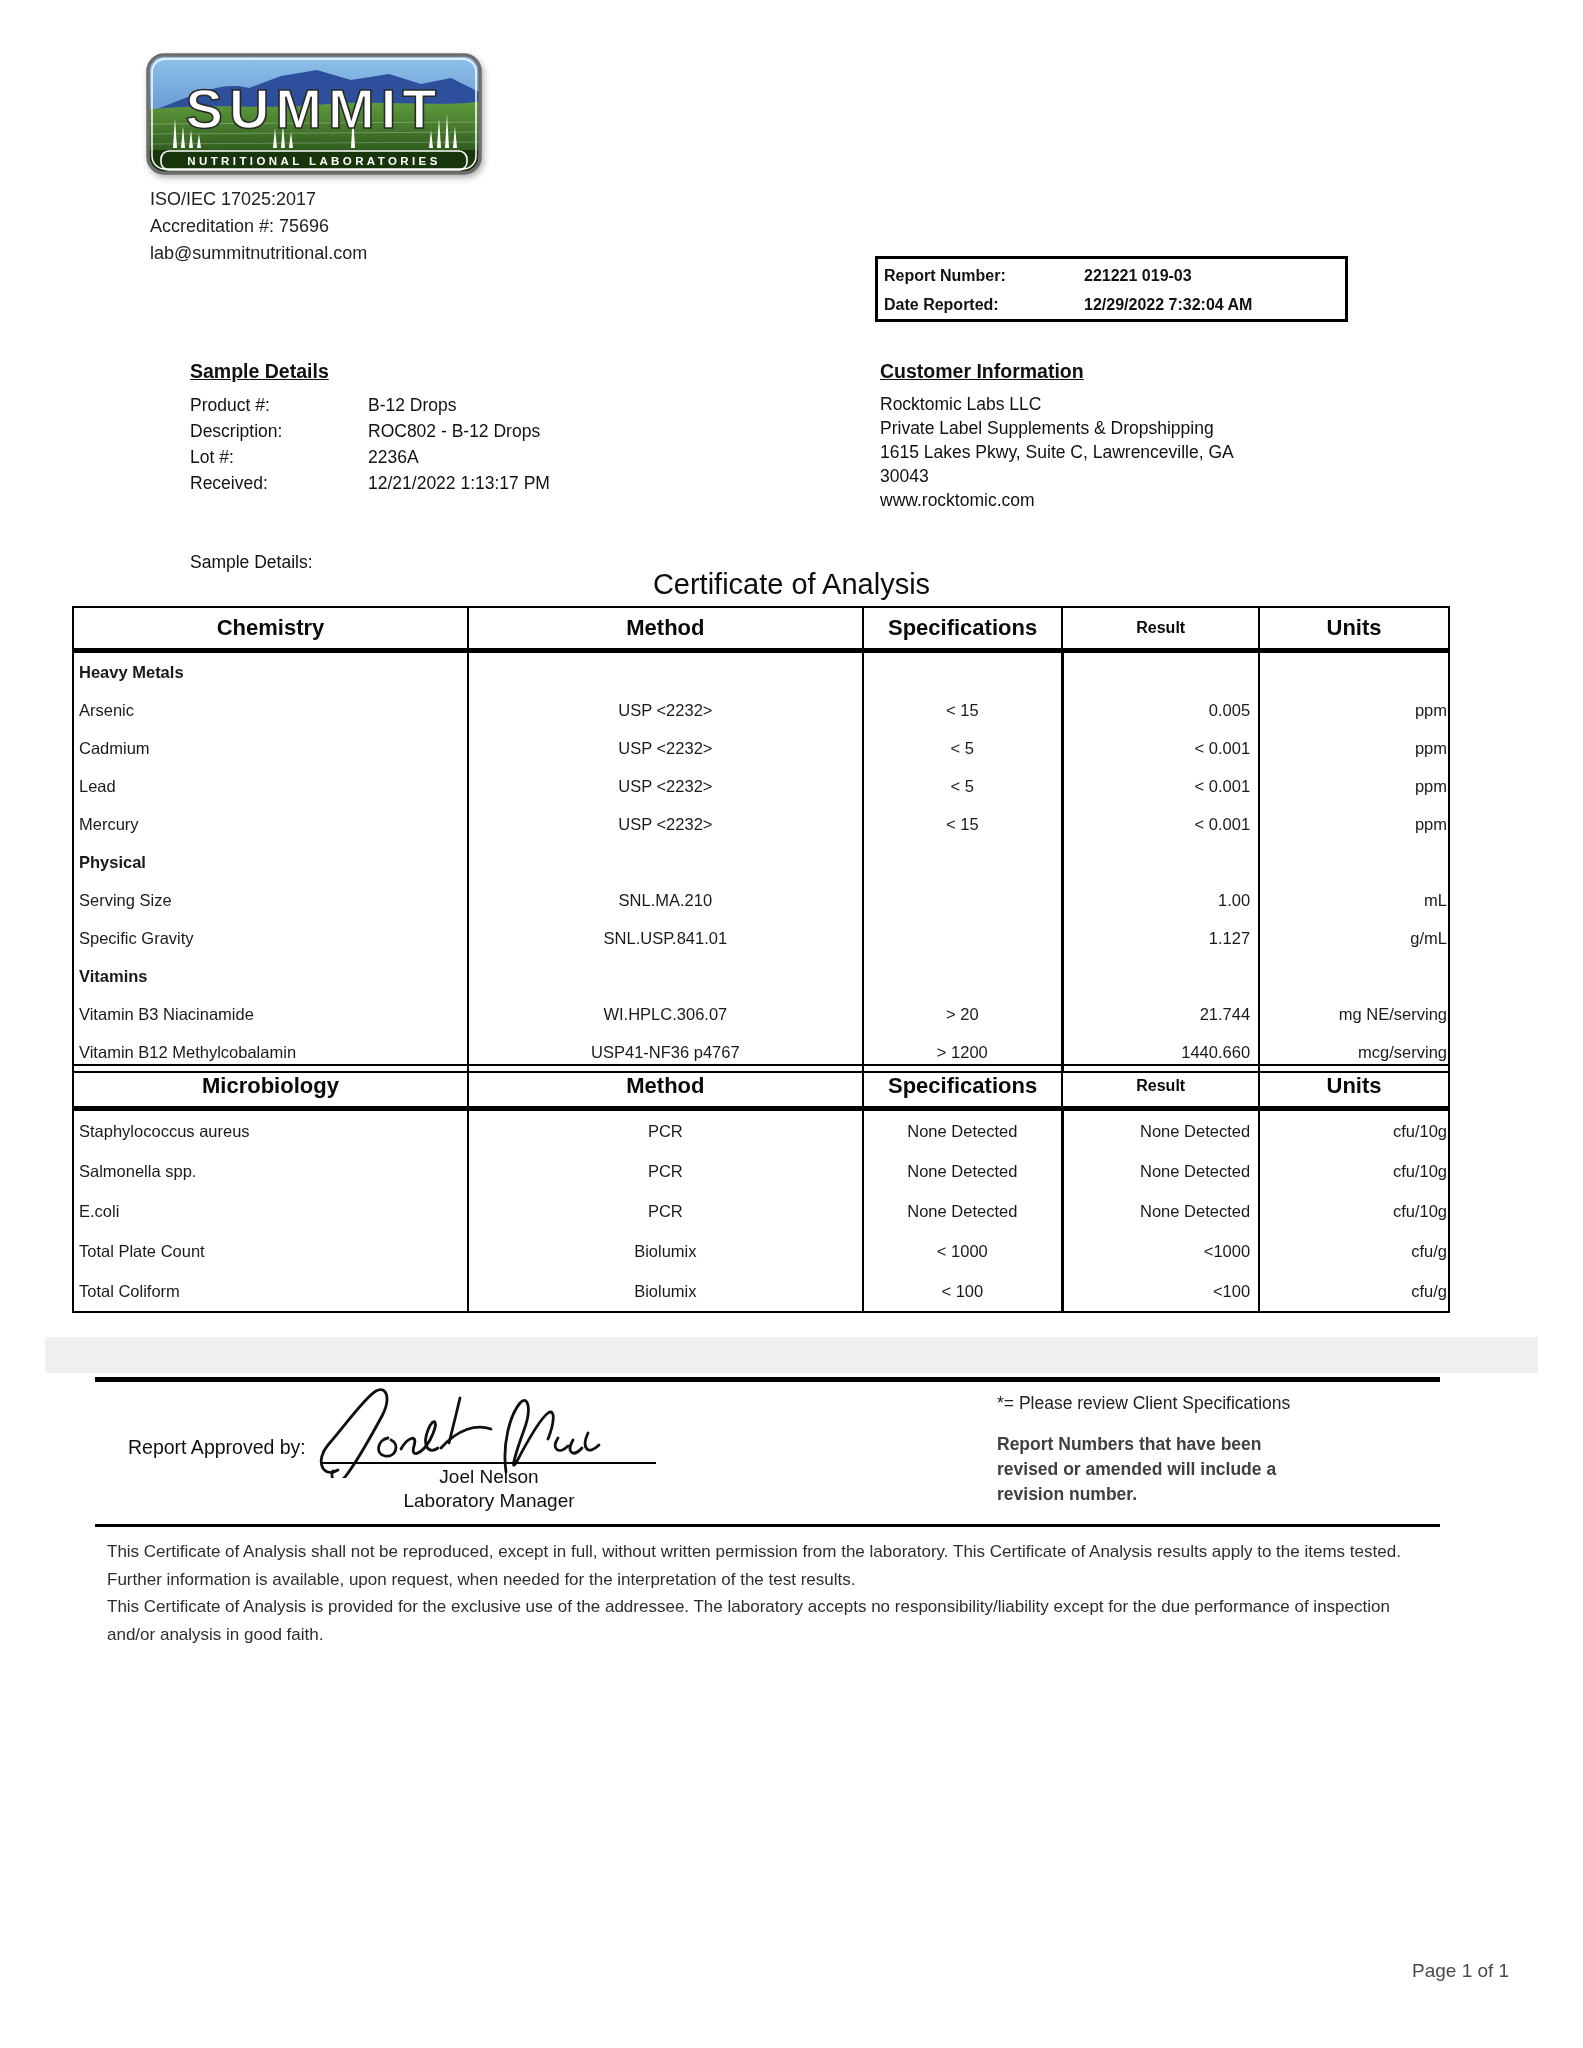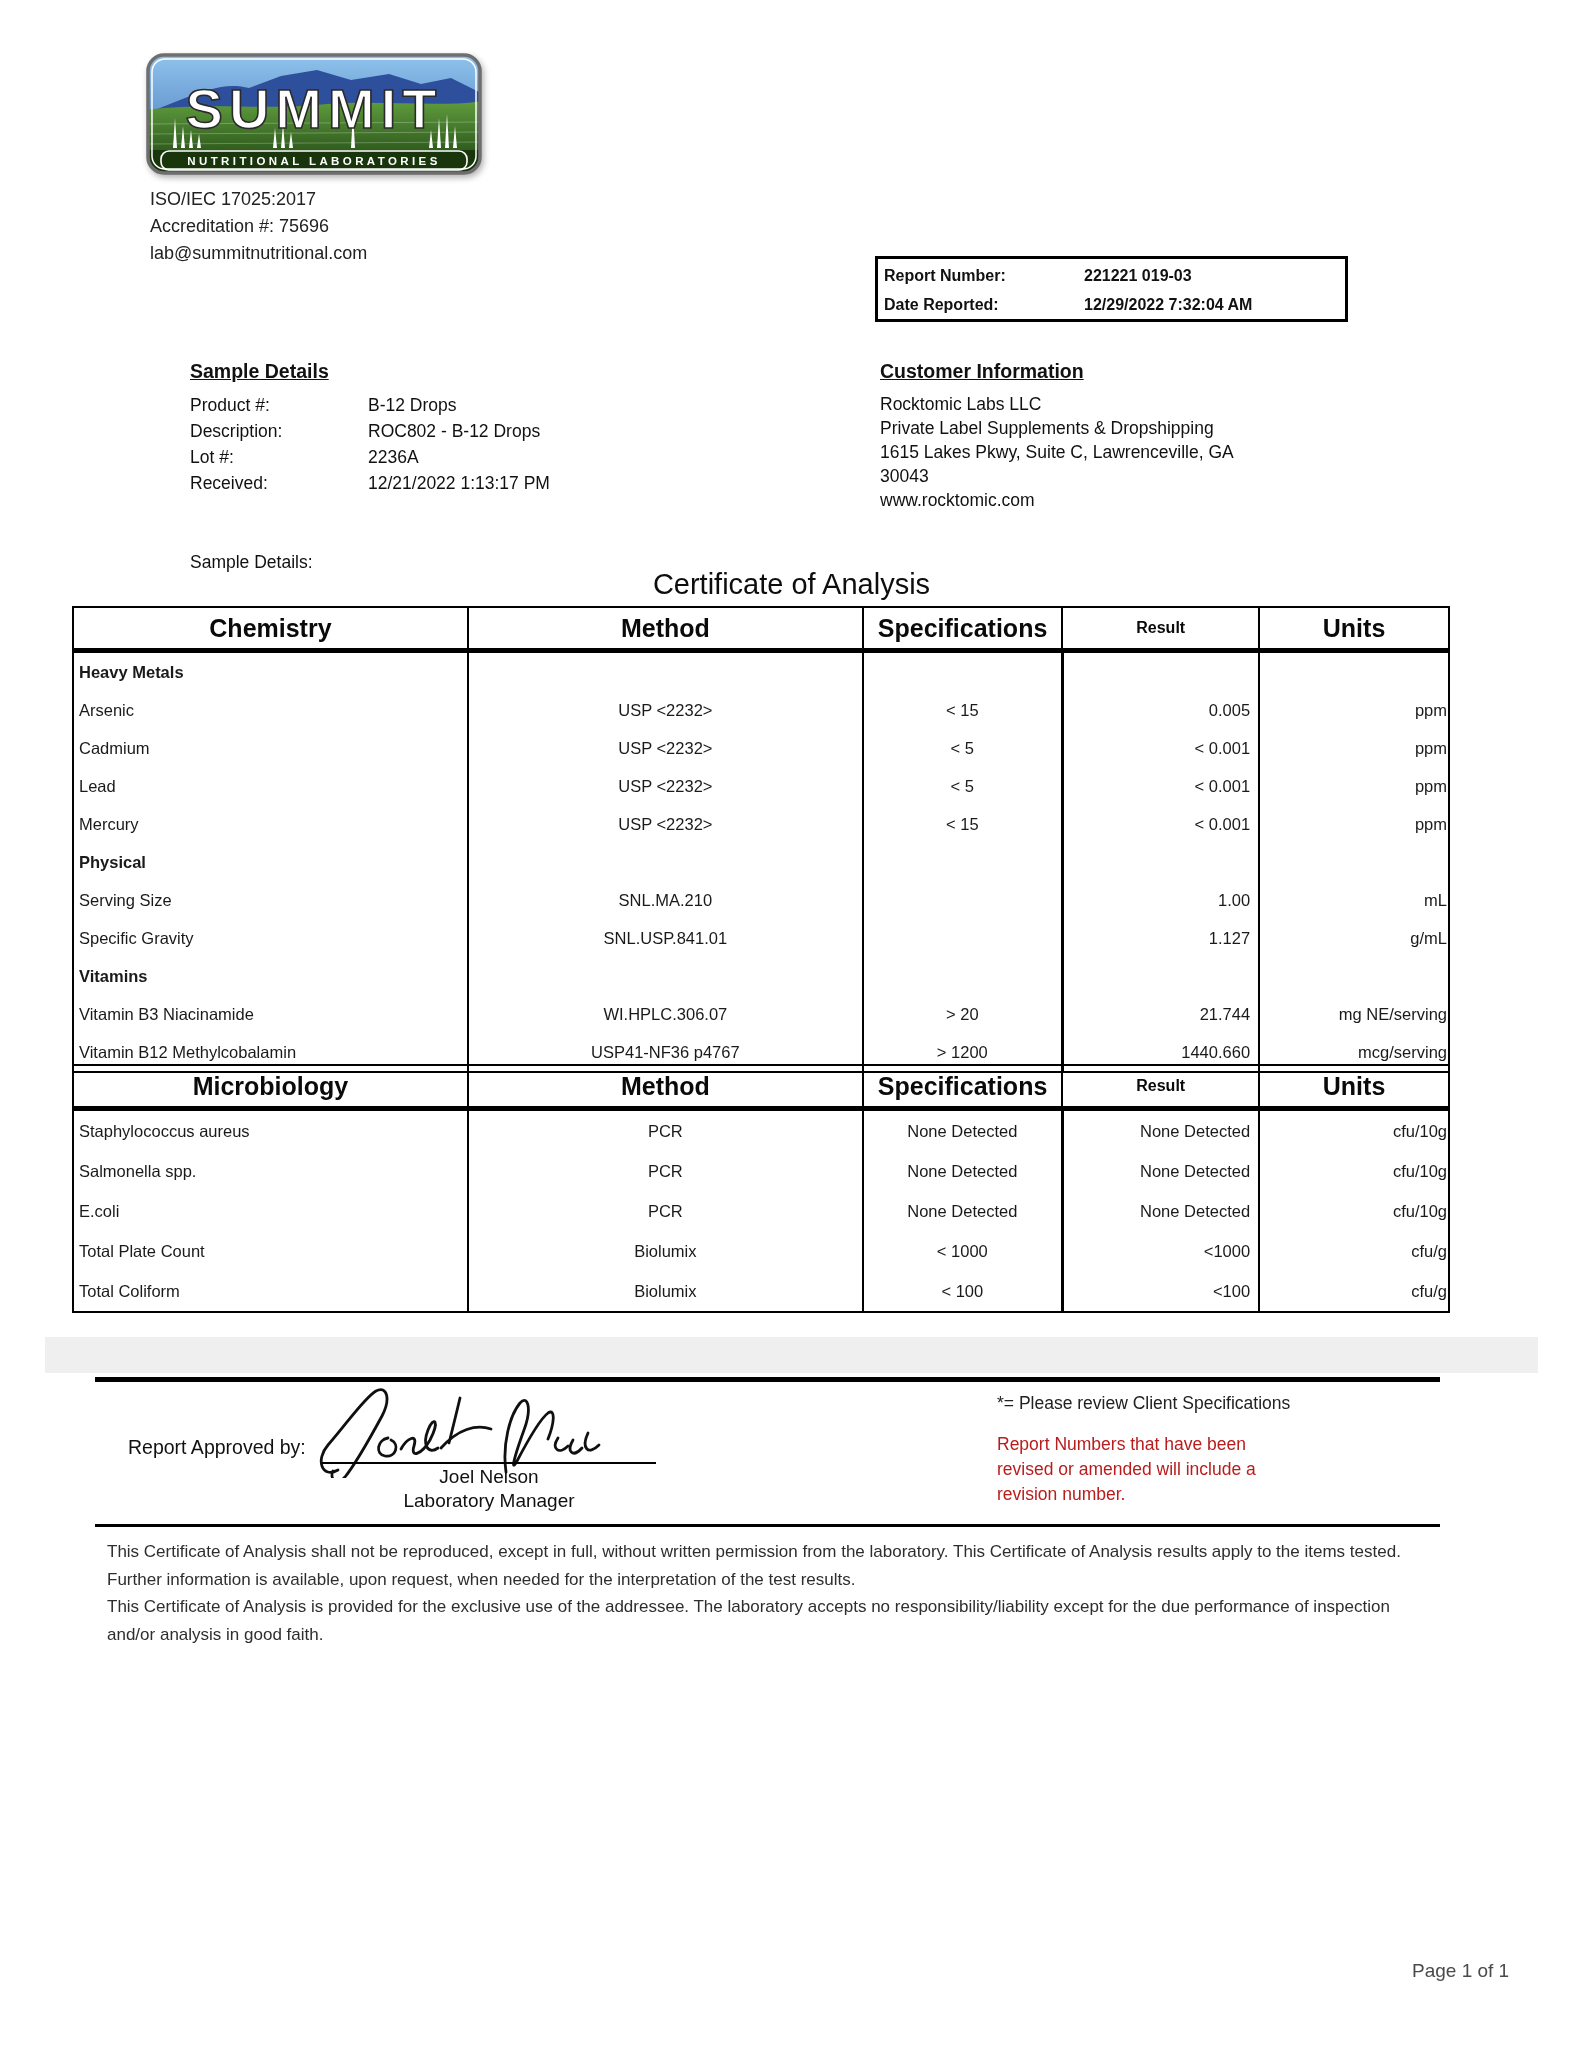--- a/index.html
+++ b/index.html
@@ -45,21 +45,21 @@
     position:absolute;left:72px;width:1378px;
     border-collapse:collapse;table-layout:fixed;
     border:2px solid #000;
   }
   #chem-table{top:606px;}
   #micro-table{top:1064px;}
   table.coa col.c1{width:28.7%;} table.coa col.c2{width:28.7%;}
   table.coa col.c3{width:14.5%;} table.coa col.c4{width:14.3%;}
   table.coa col.c5{width:13.8%;}
   table.coa th{
-    height:38px;font-size:25px;font-weight:bold;color:#0a0a0a;
+    height:38px;font-size:22px;font-weight:bold;color:#0a0a0a;
     border-bottom:5px solid #000;border-right:2px solid #000;
     text-align:center;vertical-align:middle;
   }
   table.coa th:nth-child(4){font-size:16px;}
   table.coa th:last-child{border-right:none;}
   table.coa td{
     font-size:16.5px;color:#1a1a1a;vertical-align:middle;
     border-right:2px solid #000;overflow:hidden;white-space:nowrap;
   }
   table.coa td:nth-child(3){border-right:3px solid #000;}
@@ -79,21 +79,21 @@
 
   
   #approved-label{left:128px;top:1436px;font-size:19.5px;}
   #signature-svg{left:308px;top:1382px;width:310px;height:96px;}
   #signature-line{left:322px;top:1462px;width:334px;height:2px;background:#000;}
   #approver-name{left:322px;top:1466px;width:334px;text-align:center;font-size:19px;}
   #approver-title{left:322px;top:1490px;width:334px;text-align:center;font-size:19px;}
 
   
   #star-note{left:997px;top:1393px;font-size:17.5px;color:#222;}
-  #revision-note{left:997px;top:1432px;width:300px;font-size:17.5px;line-height:25px;color:#b91c1c;}
+  #revision-note{left:997px;top:1432px;width:300px;font-size:17.5px;line-height:25px;color:#404040;font-weight:bold;}
 
   
   #disclaimer{left:107px;top:1538px;width:1305px;font-size:17px;line-height:27.5px;color:#2e2e2e;}
   #disclaimer p{margin:0;}
 
   
   #footer-address{
     left:0;top:1930px;width:1583px;text-align:center;
     font-size:17px;font-weight:bold;letter-spacing:4.5px;word-spacing:9px;
     font-variant:small-caps;color:#3c4197;

